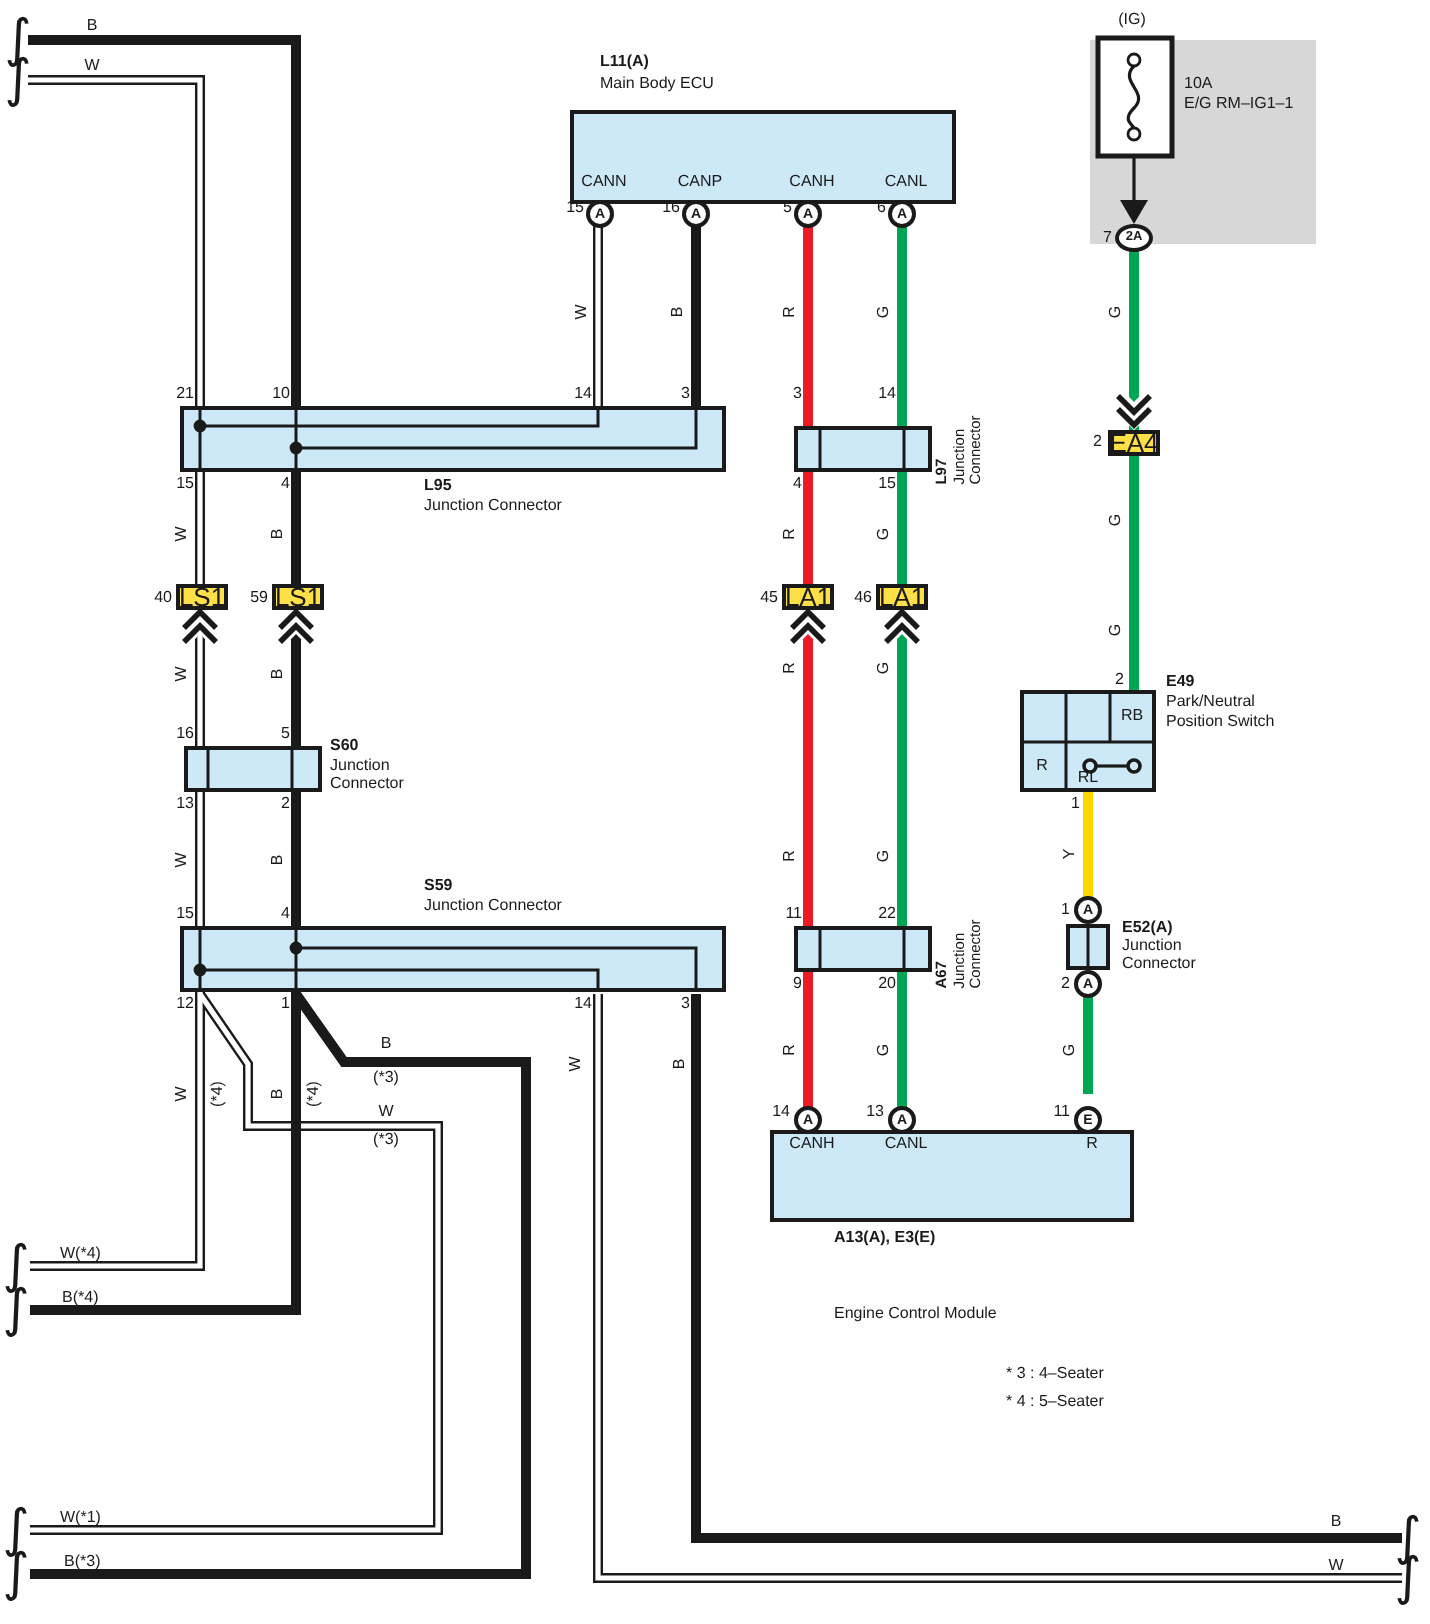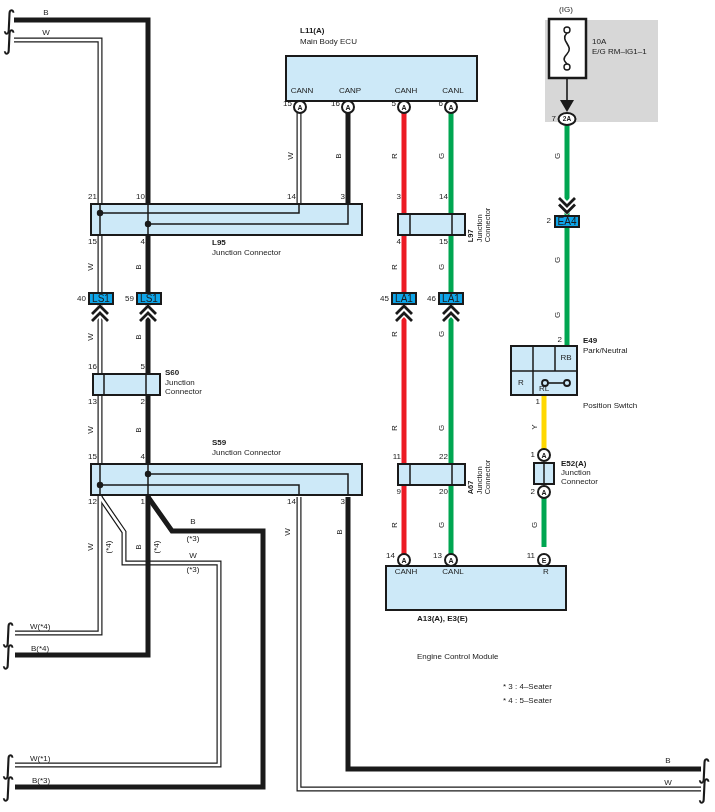--- a/index.html
+++ b/index.html
@@ -3,22 +3,22 @@
 <meta charset="utf-8">
 <style>
   html,body{margin:0;padding:0;background:#fff;}
   #stage{position:relative;width:715px;height:812px;background:#ffffff;overflow:hidden;
          font-family:"Liberation Sans","DejaVu Sans",sans-serif;color:#1a1a1a;}
   #stage svg{position:absolute;left:0;top:0;}
   .layer{position:absolute;left:0;top:0;width:715px;height:812px;}
   .z0{z-index:0}.z1{z-index:1}.z2{z-index:2}.z3{z-index:3}.z4{z-index:4}
   .panel{position:absolute;background:#d7d7d7;}
   .ebox{position:absolute;box-sizing:border-box;background:#cde9f8;border:2.5px solid #1a1a1a;}
-  .wbox{position:absolute;box-sizing:border-box;background:#0ea5e9;border:2px solid #1a1a1a;
-        display:flex;align-items:center;justify-content:center;font-size:10px;line-height:1;}
+  .wbox{position:absolute;box-sizing:border-box;background:#fde047;border:2px solid #1a1a1a;
+        display:flex;align-items:center;justify-content:center;font-size:13px;line-height:1;}
   .ccircle{position:absolute;box-sizing:border-box;width:14px;height:14px;border:2.5px solid #1a1a1a;
         border-radius:50%;background:#fff;display:flex;align-items:center;justify-content:center;
         font-size:7px;font-weight:bold;transform:translate(-50%,-50%);line-height:1;}
   .ell{width:19px;height:14px;font-size:6.5px;}
   .lbl{position:absolute;font-size:8px;line-height:1;white-space:nowrap;}
   .pc{transform:translate(-50%,-50%);}
   .pr{transform:translate(-100%,-50%);}
   .pl{transform:translate(0,-50%);}
   .pv{transform:translate(-50%,-50%) rotate(-90deg);}
   .bold{font-weight:bold;}
@@ -294,21 +294,21 @@
       <span>Connector</span>
     </div>
 
     <span class="lbl pr" style="left:562px;top:340px;">2</span>
     <span class="lbl pr" style="left:540px;top:402px;">1</span>
     <span class="lbl pc" style="left:544px;top:358px;margin-top:31px;">RL</span>
     <span class="lbl pc" style="left:566px;top:358px;">RB</span>
     <span class="lbl pc" style="left:521px;top:383px;">R</span>
     <span class="lbl pl bold" style="left:583px;top:341px;">E49</span>
     <span class="lbl pl" style="left:583px;top:351px;">Park/Neutral</span>
-    <span class="lbl pl" style="left:583px;top:361px;margin-top:45px;">Position Switch</span>
+    <span class="lbl pl" style="left:583px;top:361px;">Position Switch</span>
 
     <span class="lbl pr" style="left:535px;top:455px;">1</span>
     <span class="lbl pr" style="left:535px;top:492px;">2</span>
     <div class="ccircle" style="left:544px;top:455px;">A</div>
     <div class="ccircle" style="left:544px;top:492px;">A</div>
     <span class="lbl pl bold" style="left:561px;top:464px;">E52(A)</span>
     <span class="lbl pl" style="left:561px;top:473px;">Junction</span>
     <span class="lbl pl" style="left:561px;top:482px;">Connector</span>
 
     <span class="lbl pr" style="left:395px;top:556px;">14</span>

